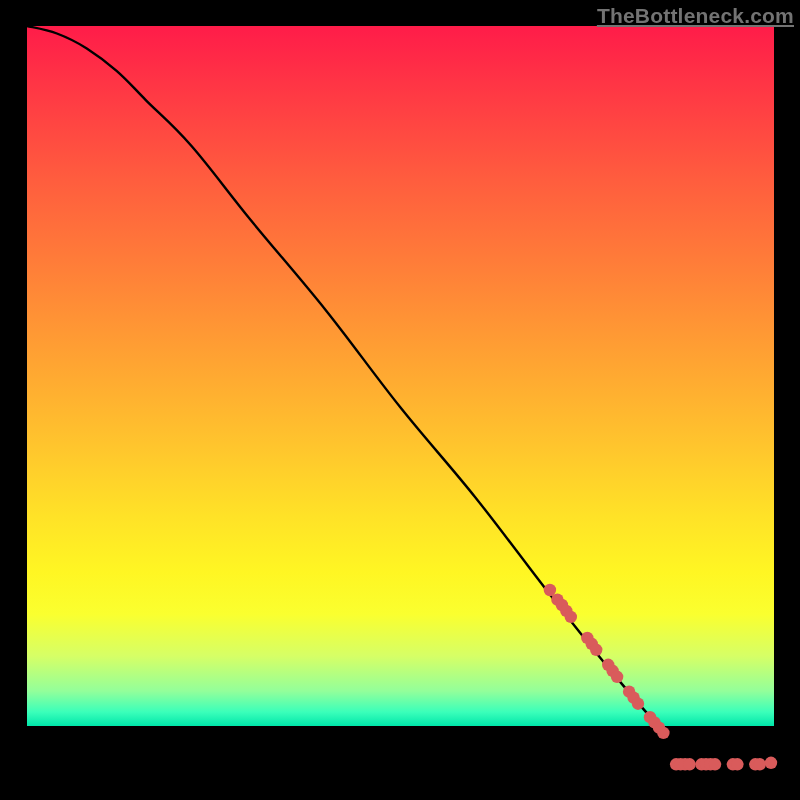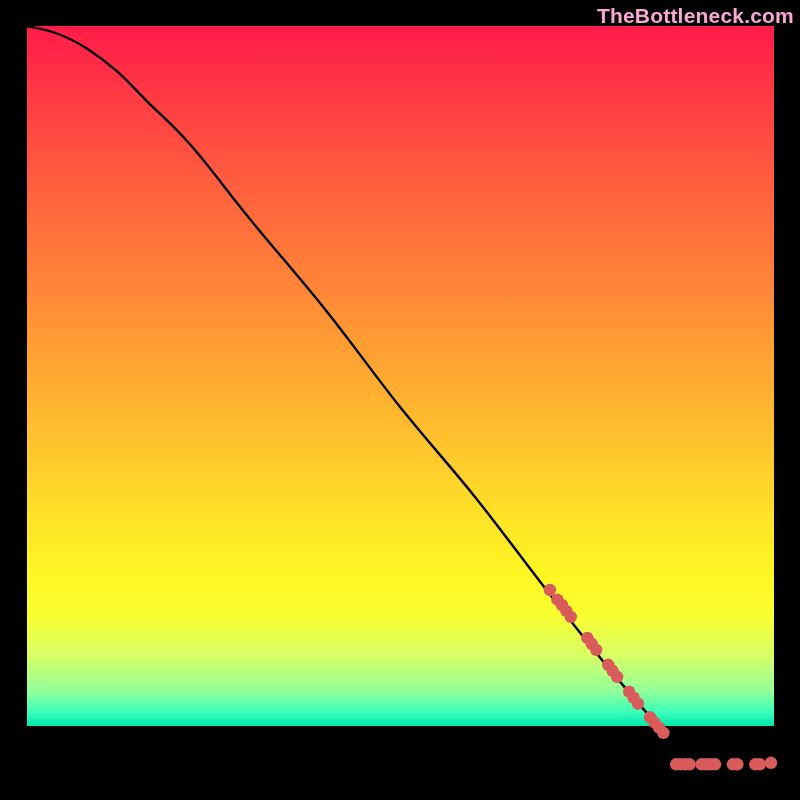--- a/index.html
+++ b/index.html
@@ -39,23 +39,24 @@
       #93ff9a 95%,
       #3bffba 98%,
       #00e6aa 100%
     );
   }
   .watermark {
     position: absolute;
     top: 4px;
     right: 6px;
     font: 600 21px Arial, Helvetica, sans-serif;
-    color: #f9a8d4;
+    color: #737373;
     letter-spacing: 0.2px;
     user-select: none;
+    text-decoration: underline;
   }
   svg.curve {
     position: absolute;
     left: 0; top: 0;
     width: 747px; height: 748px;
     overflow: visible;
   }
 </style>
 </head>
 <body>

